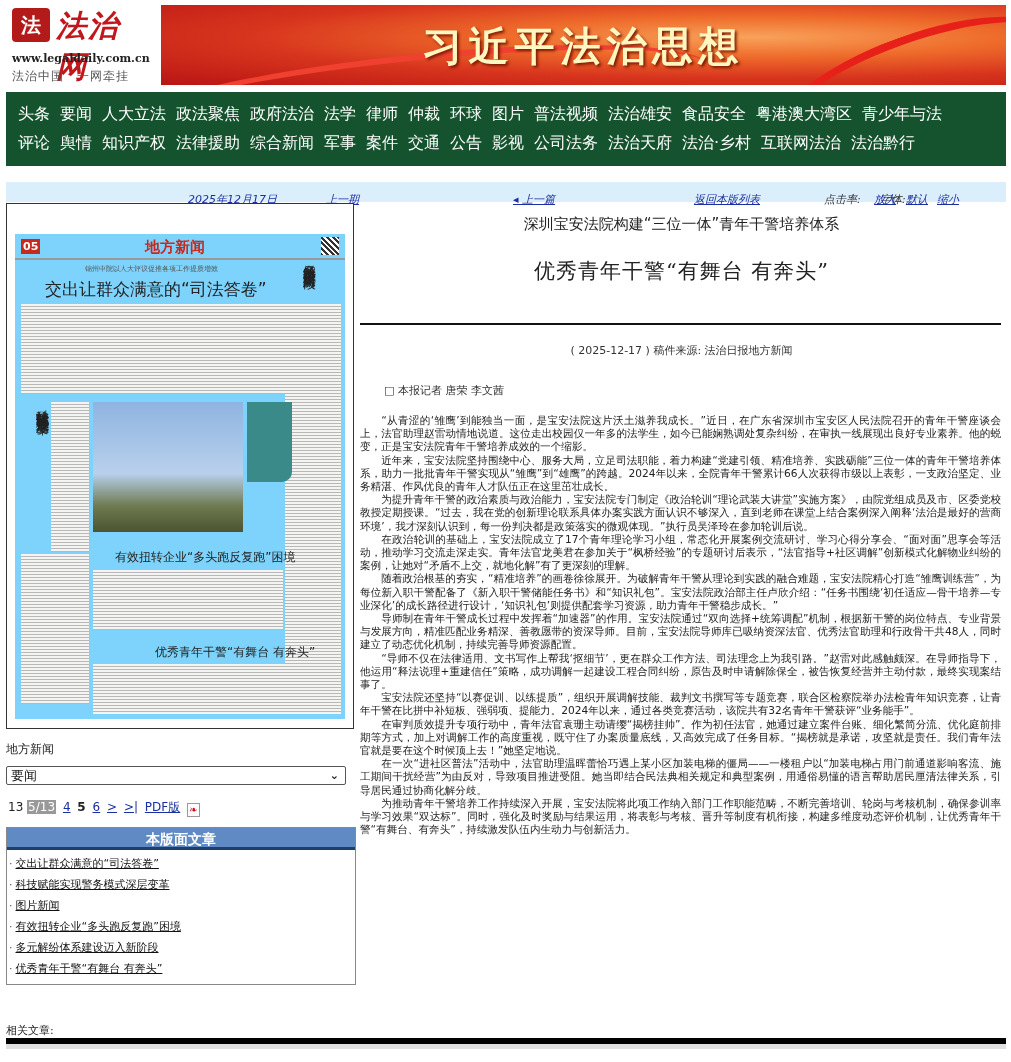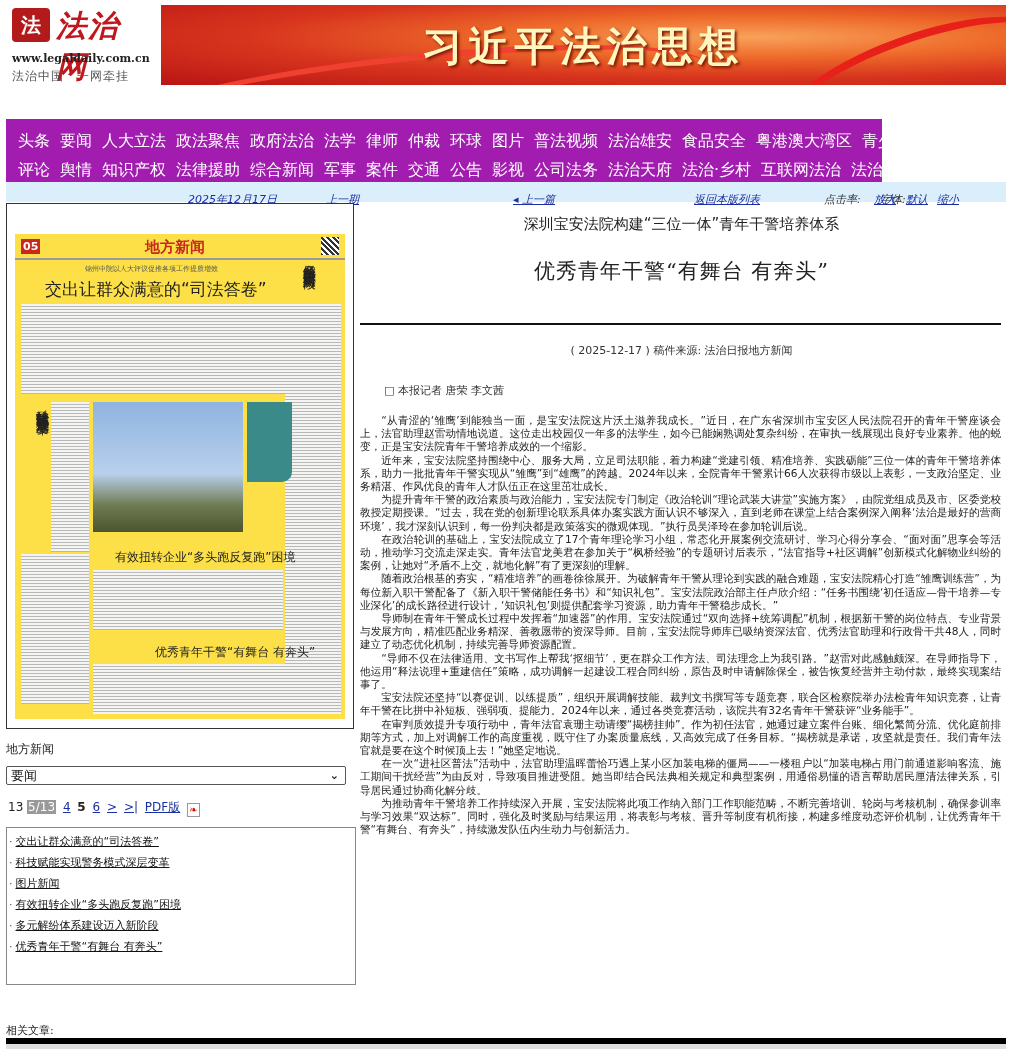--- a/index.html
+++ b/index.html
@@ -13,33 +13,33 @@
   .logo-name { position: absolute; left: 46px; top: 0; font-size: 30px; color: #c0171c; font-family: Liberation Mono, monospace; font-weight: bold; font-style: italic; letter-spacing: 2px; }
   .logo-url { position: absolute; left: 2px; top: 46px; font-size: 11px; font-weight: bold; color: #222; font-family: "DejaVu Serif", serif; }
   .logo-slogan { position: absolute; left: 2px; top: 62px; font-size: 12px; color: #555; letter-spacing: 1px; font-family: "DejaVu Serif", serif; }
   .banner { position: absolute; left: 161px; top: 5px; width: 845px; height: 80px;
     background: radial-gradient(ellipse at 70% 40%, #f8a25a 0%, #ee6a2a 30%, #d8351e 60%, #b81414 100%); overflow: hidden; }
   .banner::before { content: ""; position: absolute; left: -50px; top: 50px; width: 600px; height: 80px; border-radius: 50%; border-top: 6px solid #f04030; transform: rotate(-6deg); }
   .banner::after { content: ""; position: absolute; right: -60px; top: 30px; width: 300px; height: 100px; border-radius: 50%; border-top: 8px solid #e8201a; transform: rotate(-20deg); }
   .banner-text { position: absolute; left: 0; width: 100%; top: 14px; text-align: center; font-size: 40px; font-weight: bold; color: #fff6c0; letter-spacing: 6px; font-family: "DejaVu Serif", serif; text-shadow: 2px 2px 3px #7a1a00; z-index: 2; }
 
   
-  .nav { position: absolute; left: 6px; top: 119px; width: 876px; height: 74px; background: #a21caf; padding: 8px 0 0 12px; }
+  .nav { position: absolute; left: 6px; top: 92px; width: 1000px; height: 74px; background: #14532d; padding: 8px 0 0 12px; }
   .nav-row { display: flex; height: 29px; align-items: center; }
   .nav-item { color: #fff; font-size: 16px; margin-right: 10px; white-space: nowrap; text-decoration: none; cursor: pointer; }
 
   
   .infobar { position: absolute; left: 6px; top: 182px; width: 1000px; height: 20px; background: #dbeefc; font-size: 11px; }
   .infobar a, .infobar span { position: absolute; top: 10px; white-space: nowrap; font-style: italic; }
   .infobar a { color: #1a2fa0; text-decoration: underline; cursor: pointer; }
   .infobar .plain { color: #333; margin-left: 44px; }
 
   
   .paper-thumb { position: absolute; left: 6px; top: 203px; width: 348px; height: 526px; border: 1px solid #333; background: #fff; overflow: hidden; }
-  .pt-inner { position: absolute; left: 8px; top: 30px; width: 330px; height: 485px; background: #fde047; }
+  .pt-inner { position: absolute; left: 8px; top: 30px; width: 330px; height: 485px; background: #7dd3fc; }
   .pt-header { position: absolute; left: 0; top: 0; width: 100%; height: 26px; border-bottom: 2px solid #999; }
   .pt-num { position: absolute; left: 6px; top: 5px; background: #c8281e; color: #fff; font-size: 11px; font-weight: bold; padding: 1px 2px; }
   .pt-title { position: absolute; left: 130px; top: 4px; font-size: 15px; font-weight: bold; color: #c8281e; }
   .pt-qr { position: absolute; right: 6px; top: 3px; width: 18px; height: 18px; background: repeating-linear-gradient(45deg, #333 0 2px, #fff 2px 4px); }
   .pt-h1 { position: absolute; left: 30px; top: 44px; font-size: 17px; color: #222; }
   .pt-sub { position: absolute; left: 70px; top: 30px; font-size: 7px; color: #555; }
   .pt-text { position: absolute; background: repeating-linear-gradient(#f4f4f2 0 2px, #b8b8b8 2px 3px); }
   .pt-photo { position: absolute; left: 78px; top: 168px; width: 150px; height: 130px; background: linear-gradient(#8fb4e0 0%, #b8d0ec 55%, #6e7a50 80%, #4a5530 100%); }
   .pt-photo-box { position: absolute; left: 232px; top: 168px; width: 45px; height: 80px; background: #3a8a8a; border-radius: 0 0 10px 0; }
   .pt-vert { position: absolute; font-size: 13px; color: #222; writing-mode: vertical-rl; letter-spacing: 1px; }
@@ -174,20 +174,21 @@
   <a>4</a>
   <span class="cur">5</span>
   <a>6</a>
   <a>&gt;</a>
   <a>&gt;|</a>
   <a>PDF版</a>
   <span class="pdf-icon">❧</span>
 </div>
 
 <div class="articles-box">
+  <div class="articles-head">本版面文章</div>
   <ul class="articles-list" id="articles-list">
       <li><a>交出让群众满意的“司法答卷”</a></li>
       <li><a>科技赋能实现警务模式深层变革</a></li>
       <li><a>图片新闻</a></li>
       <li><a>有效扭转企业“多头跑反复跑”困境</a></li>
       <li><a>多元解纷体系建设迈入新阶段</a></li>
       <li><a>优秀青年干警“有舞台 有奔头”</a></li>
     </ul>
 </div>
 

